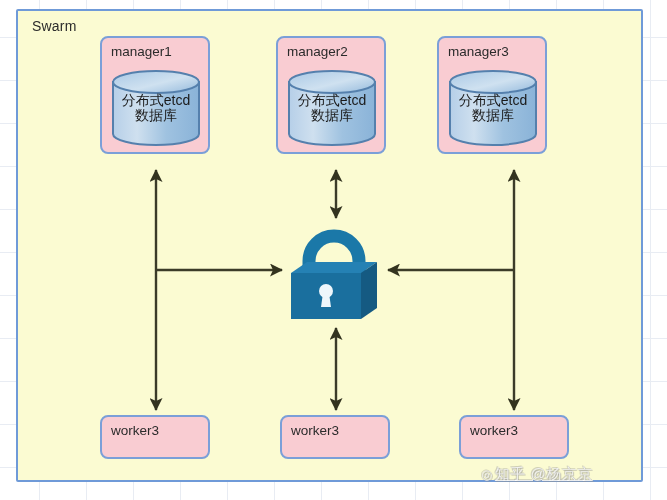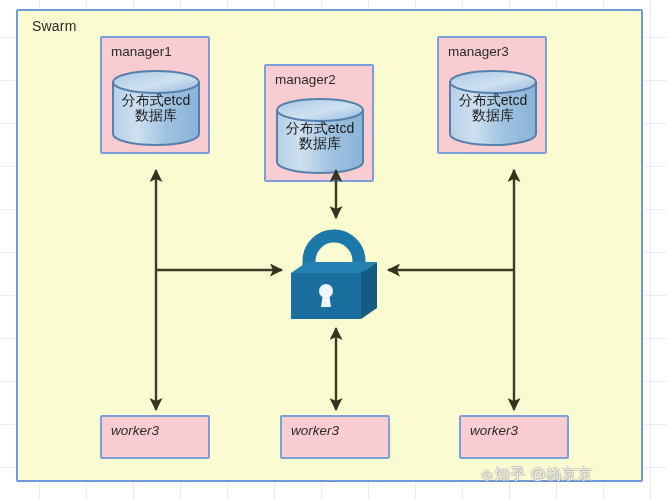--- a/index.html
+++ b/index.html
@@ -44,37 +44,37 @@
     letter-spacing: 0.2px;
     white-space: nowrap;
   }
 
   
   .node-box {
     position: absolute;
     box-sizing: border-box;
     background: #f9ccd2;
     border: 2px solid #7b9fd8;
-    border-radius: 2px;
+    border-radius: 8px;
   }
   .node-label {
     position: absolute;
     left: 9px;
     top: 6px;
     font-size: 13.5px;
     color: #2b2b2b;
     white-space: nowrap;
   }
 
   .manager-box { width: 110px; height: 118px; top: 36px; }
   #manager-box-0 { left: 100px; }
-  #manager-box-1 { left: 264px; margin-top: 28px; }
+  #manager-box-1 { left: 276px; }
   #manager-box-2 { left: 437px; }
 
-  .worker-box { width: 110px; height: 44px; top: 415px; font-style: italic; }
+  .worker-box { width: 110px; height: 44px; top: 415px; }
   #worker-box-0 { left: 100px; }
   #worker-box-1 { left: 280px; }
   #worker-box-2 { left: 459px; }
 
   
   .cylinder {
     position: absolute;
     left: 9px;
     top: 32px;
     width: 90px;
@@ -121,20 +121,21 @@
     top: 465px;
     font-size: 15px;
     color: rgba(255,255,255,0.85);
     text-shadow:
        0 0 1px rgba(120,120,120,0.75),
        1px 1px 0 rgba(150,150,150,0.45),
       -1px -1px 0 rgba(150,150,150,0.35);
     white-space: nowrap;
     letter-spacing: 0.5px;
     user-select: none;
+    text-decoration: underline;
   }
   #watermark .wm-logo {
     display: inline-block;
     margin-right: 2px;
     font-size: 13px;
   }
 </style>
 </head>
 <body>
 

